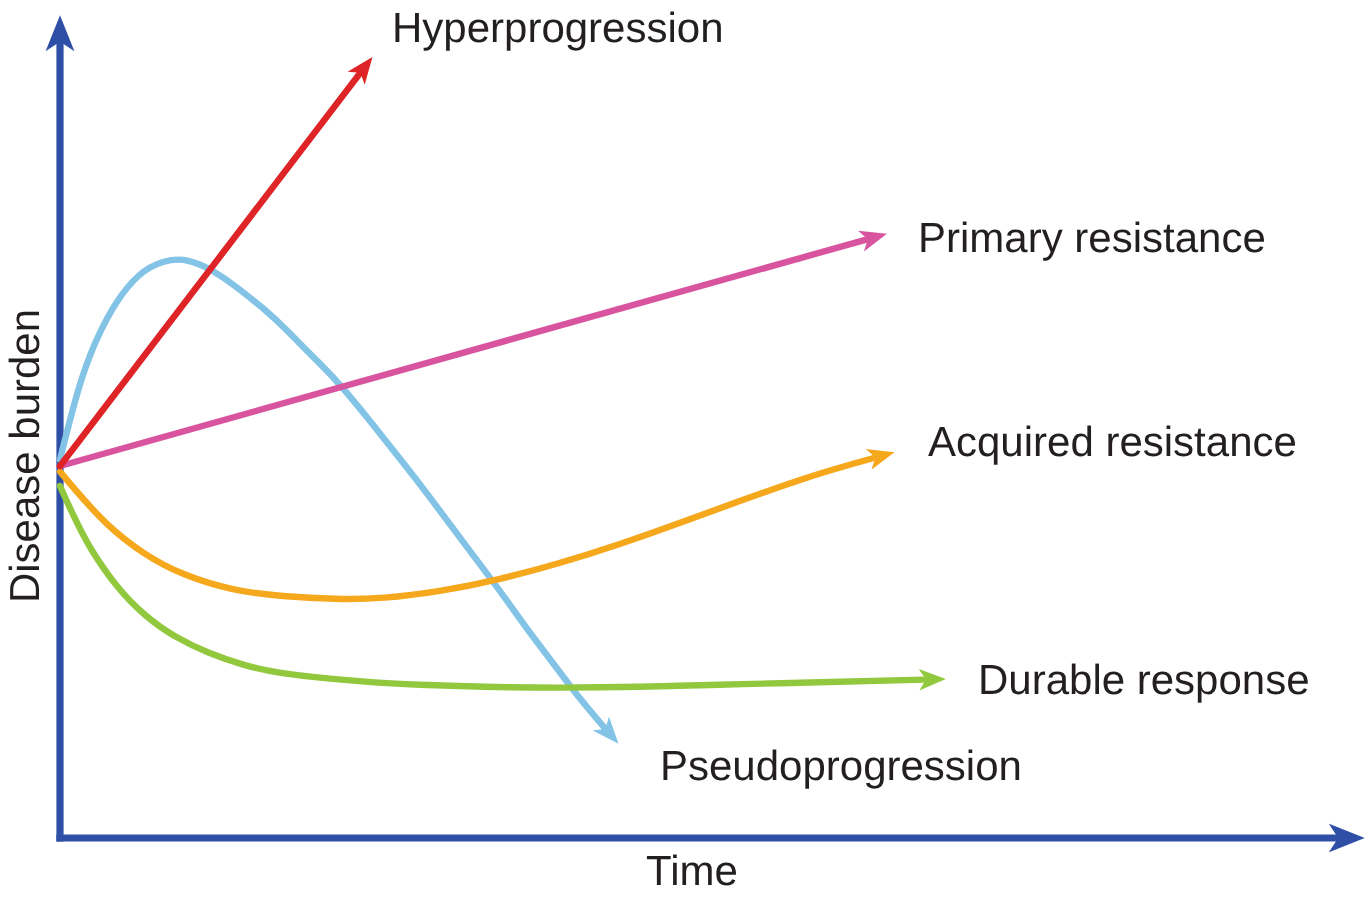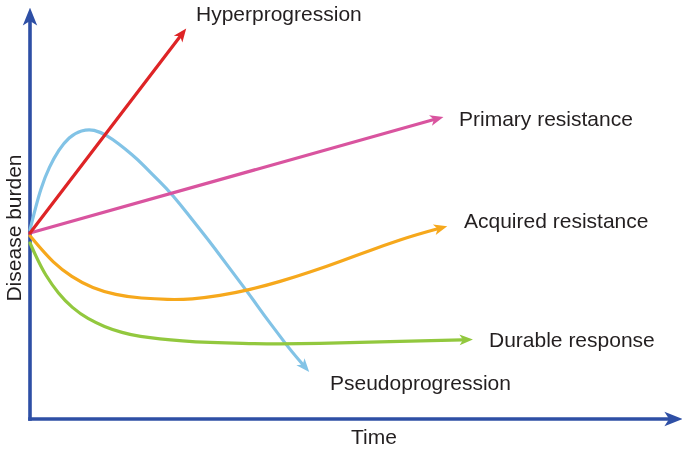--- a/index.html
+++ b/index.html
@@ -16,21 +16,21 @@
     font-size:21px;
     color:#231f20;
     white-space:nowrap;
     line-height:1;
   }
   .ylabel{
     left:13px;top:228px;
     transform:translate(-50%,-50%) rotate(-90deg);
   }
   .xlabel{
-    left:374px;top:436px;
+    left:346px;top:436px;
     transform:translate(-50%,-50%);
   }
   text.series-label{
     font-family:"Liberation Sans", sans-serif;
     font-size:21px;
     fill:#231f20;
   }
 </style>
 </head>
 <body>

